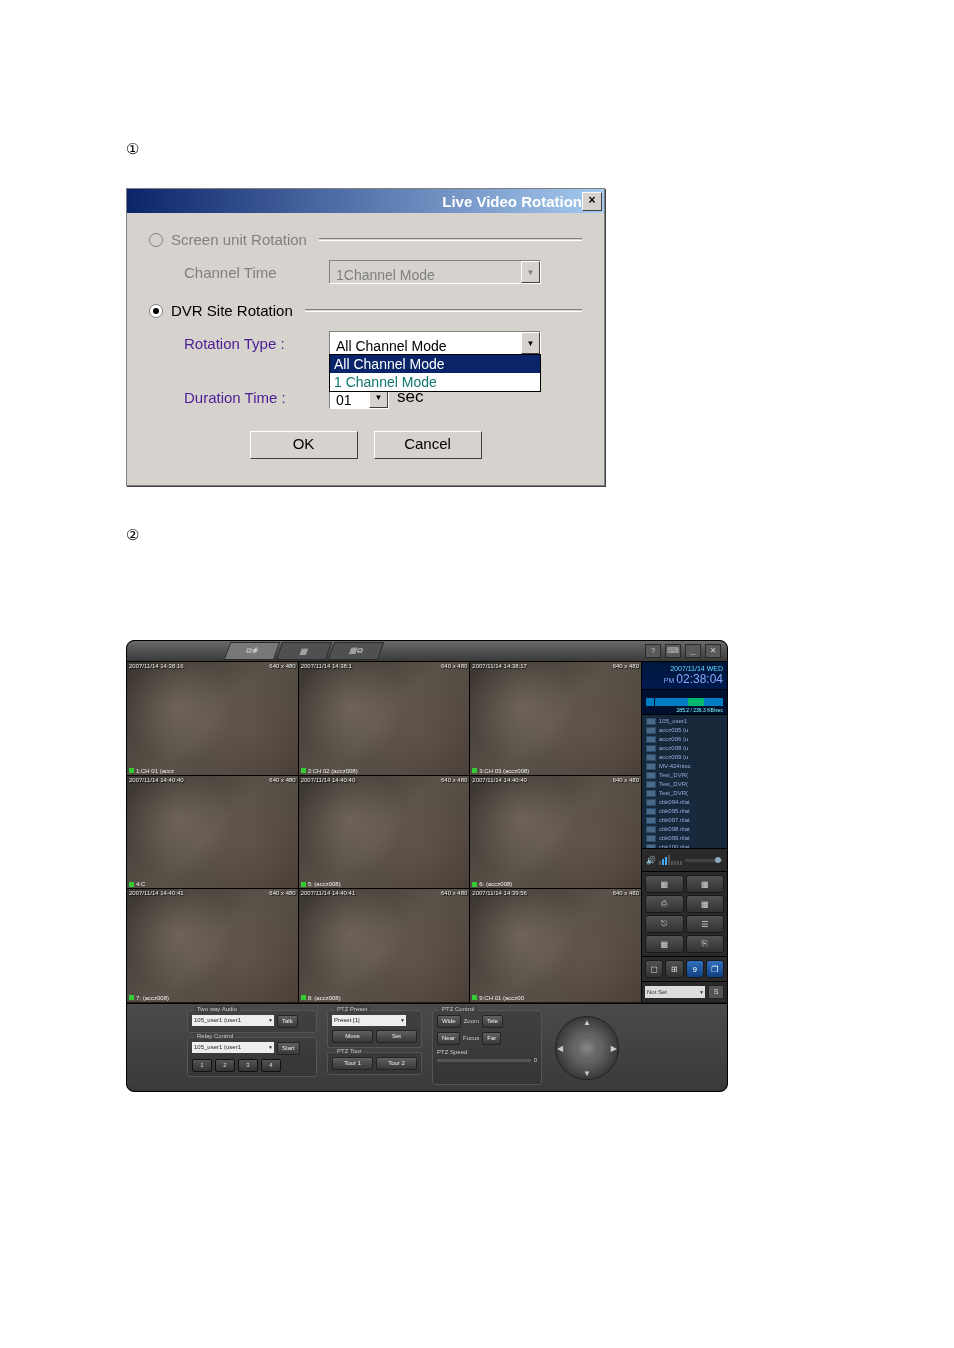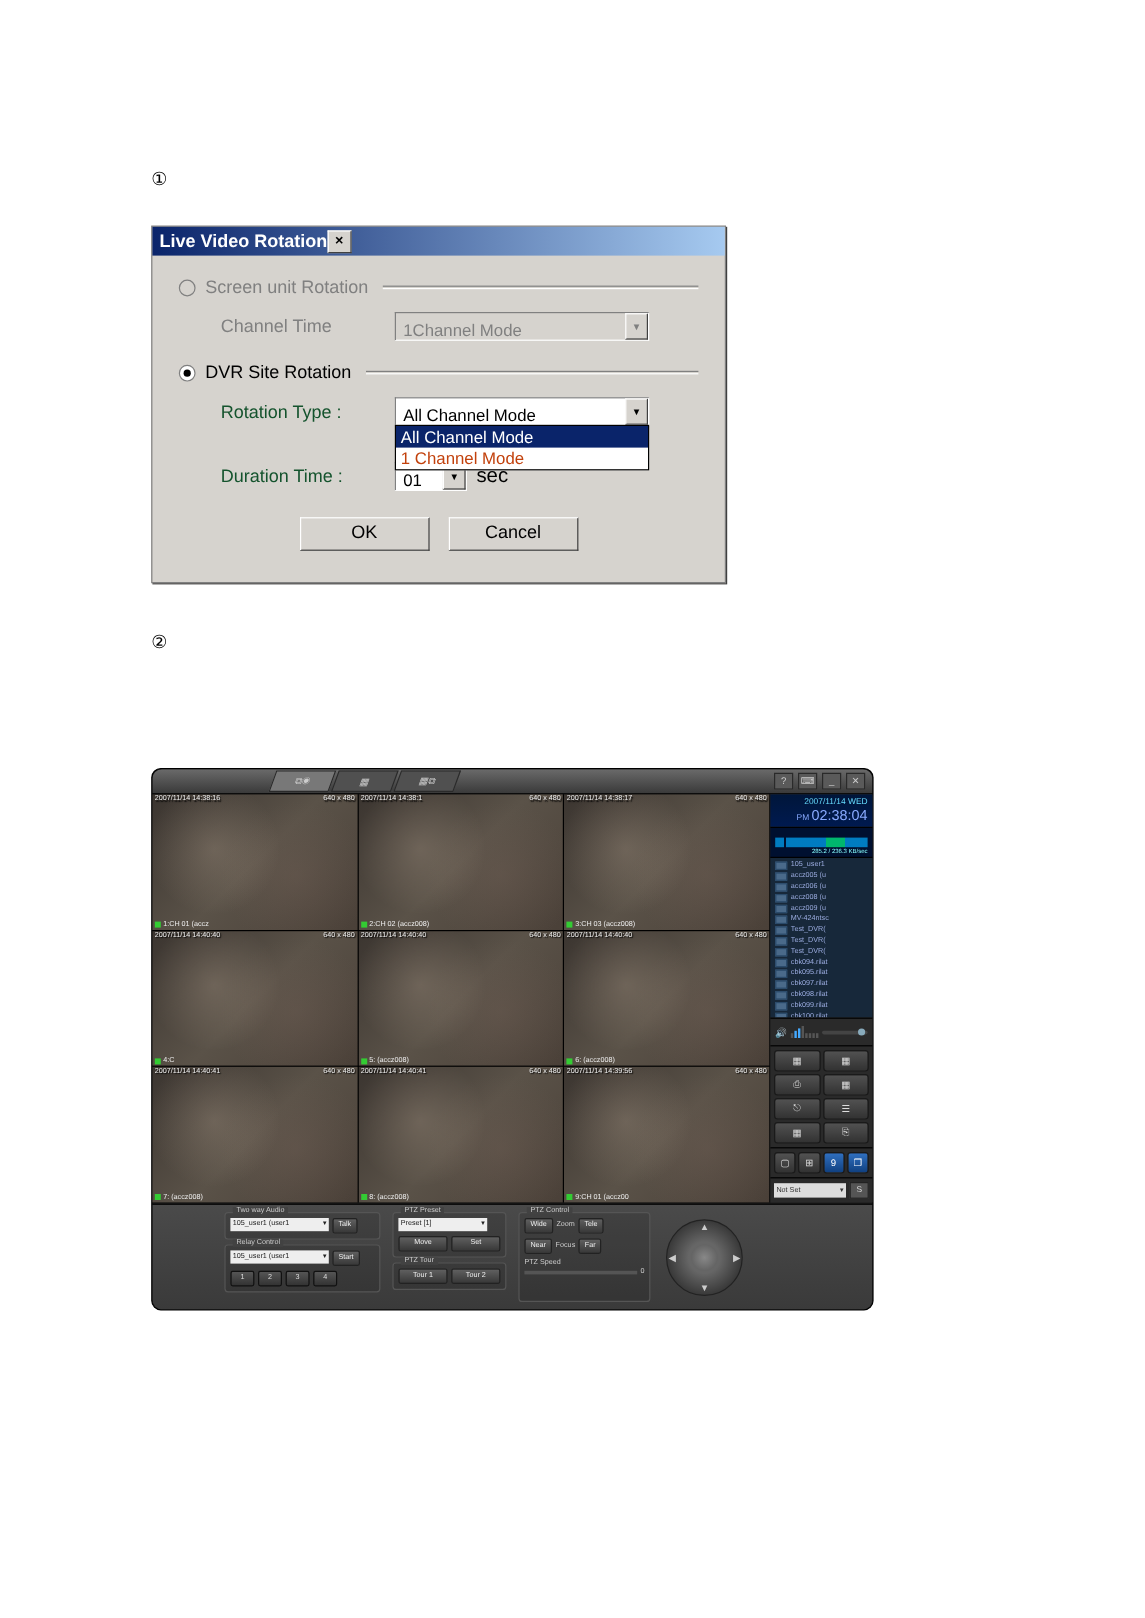--- a/index.html
+++ b/index.html
@@ -29,21 +29,21 @@
     border: 1px solid #808080;
     box-shadow: 1px 1px 0 #404040;
     margin-bottom: 40px;
   }
   .titlebar {
     height: 24px;
     background: linear-gradient(to right, #0a246a, #a6caf0);
     color: #fff;
     display: flex;
     align-items: center;
-    justify-content: flex-start;
+    justify-content: flex-end;
     padding: 0 2px 0 6px;
     font-size: 15px;
     font-weight: bold;
   }
   .titlebar .close-btn {
     width: 18px;
     height: 17px;
     background: #d6d3ce;
     border: 1px solid #fff;
     border-right-color: #404040;
@@ -91,21 +91,21 @@
     border-top: 1px solid #808080;
     border-bottom: 1px solid #fff;
   }
   .field-row {
     display: flex;
     align-items: center;
     margin: 12px 0 18px 35px;
     font-size: 15px;
   }
   .field-row.disabled .field-label { color: #808080; }
-  .field-label { width: 145px; color: #14532d; }
+  .field-label { width: 145px; color: #4c1d95; }
   .combo {
     height: 22px;
     background: #fff;
     border: 1px solid #808080;
     border-top-color: #808080;
     border-left-color: #808080;
     border-right-color: #fff;
     border-bottom-color: #fff;
     display: flex;
     align-items: flex-end;
@@ -141,21 +141,21 @@
     top: 22px;
     left: -1px;
     width: 210px;
     border: 1px solid #000;
     background: #fff;
     z-index: 10;
   }
   .dropdown-item {
     font-size: 14px;
     padding: 1px 4px;
-    color: #c2410c;
+    color: #0f766e;
   }
   .dropdown-item.selected {
     background: #0a246a;
     color: #fff;
   }
   .sec-label { margin-left: 8px; font-size: 17px; }
   .button-row {
     display: flex;
     justify-content: center;
     gap: 16px;

